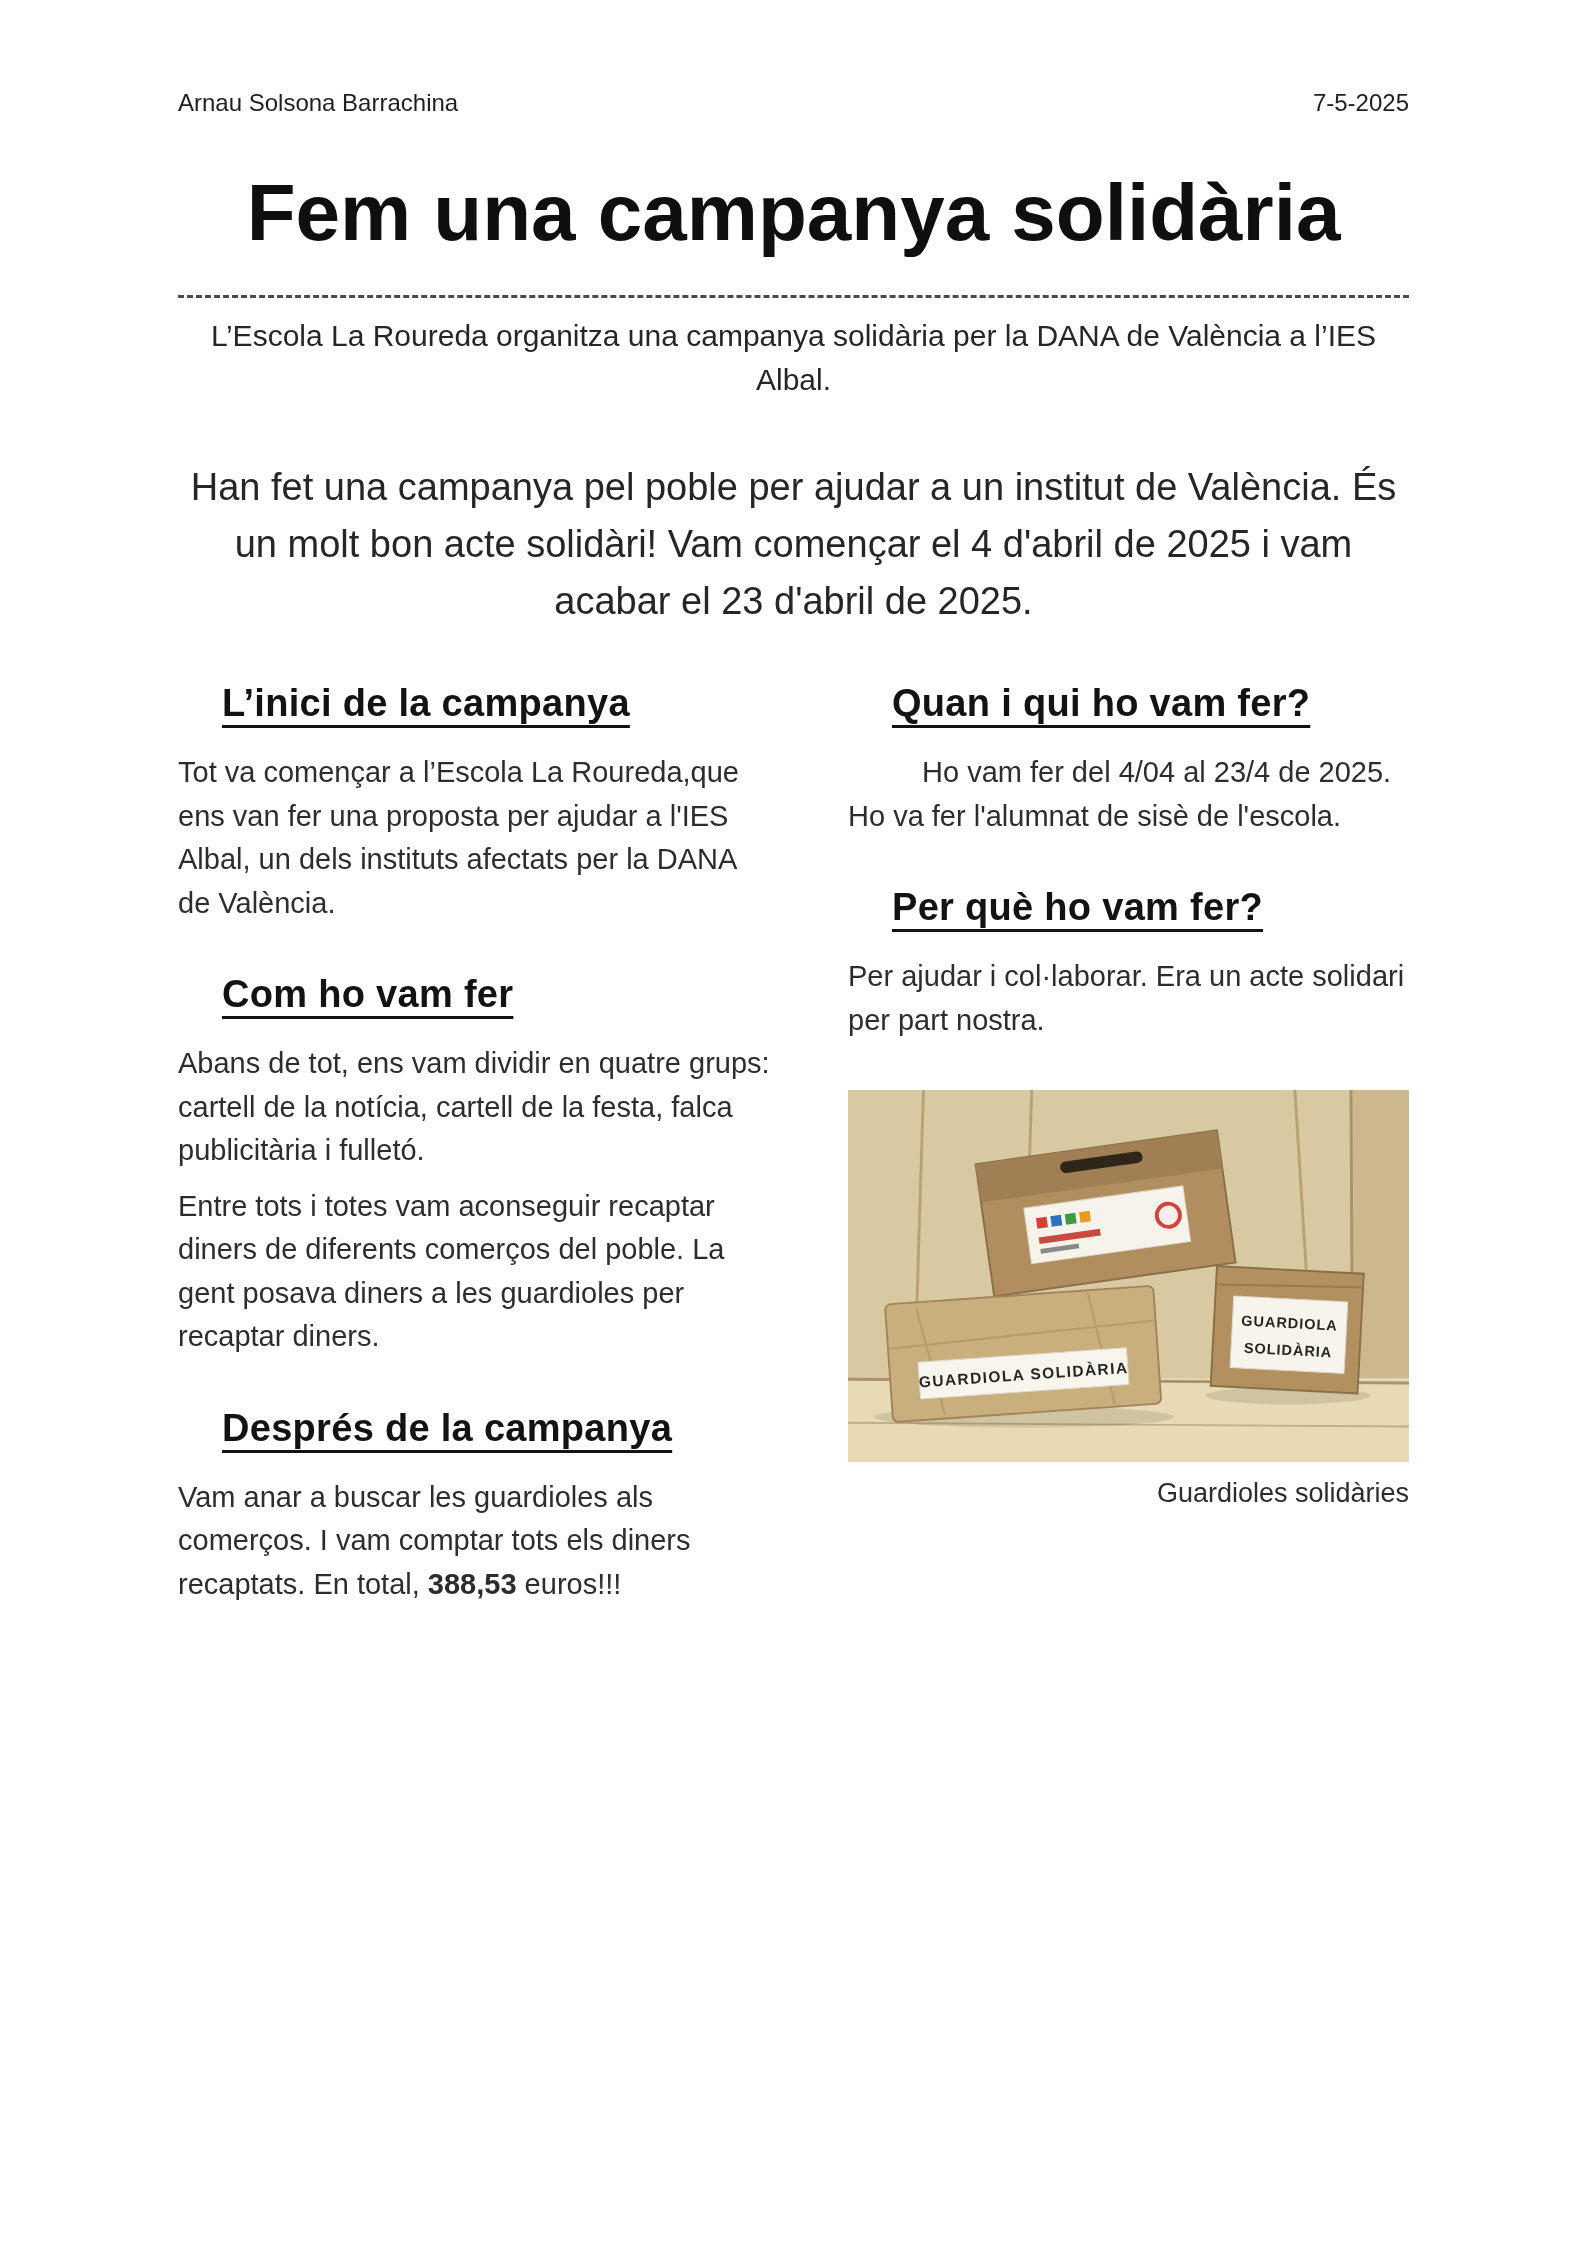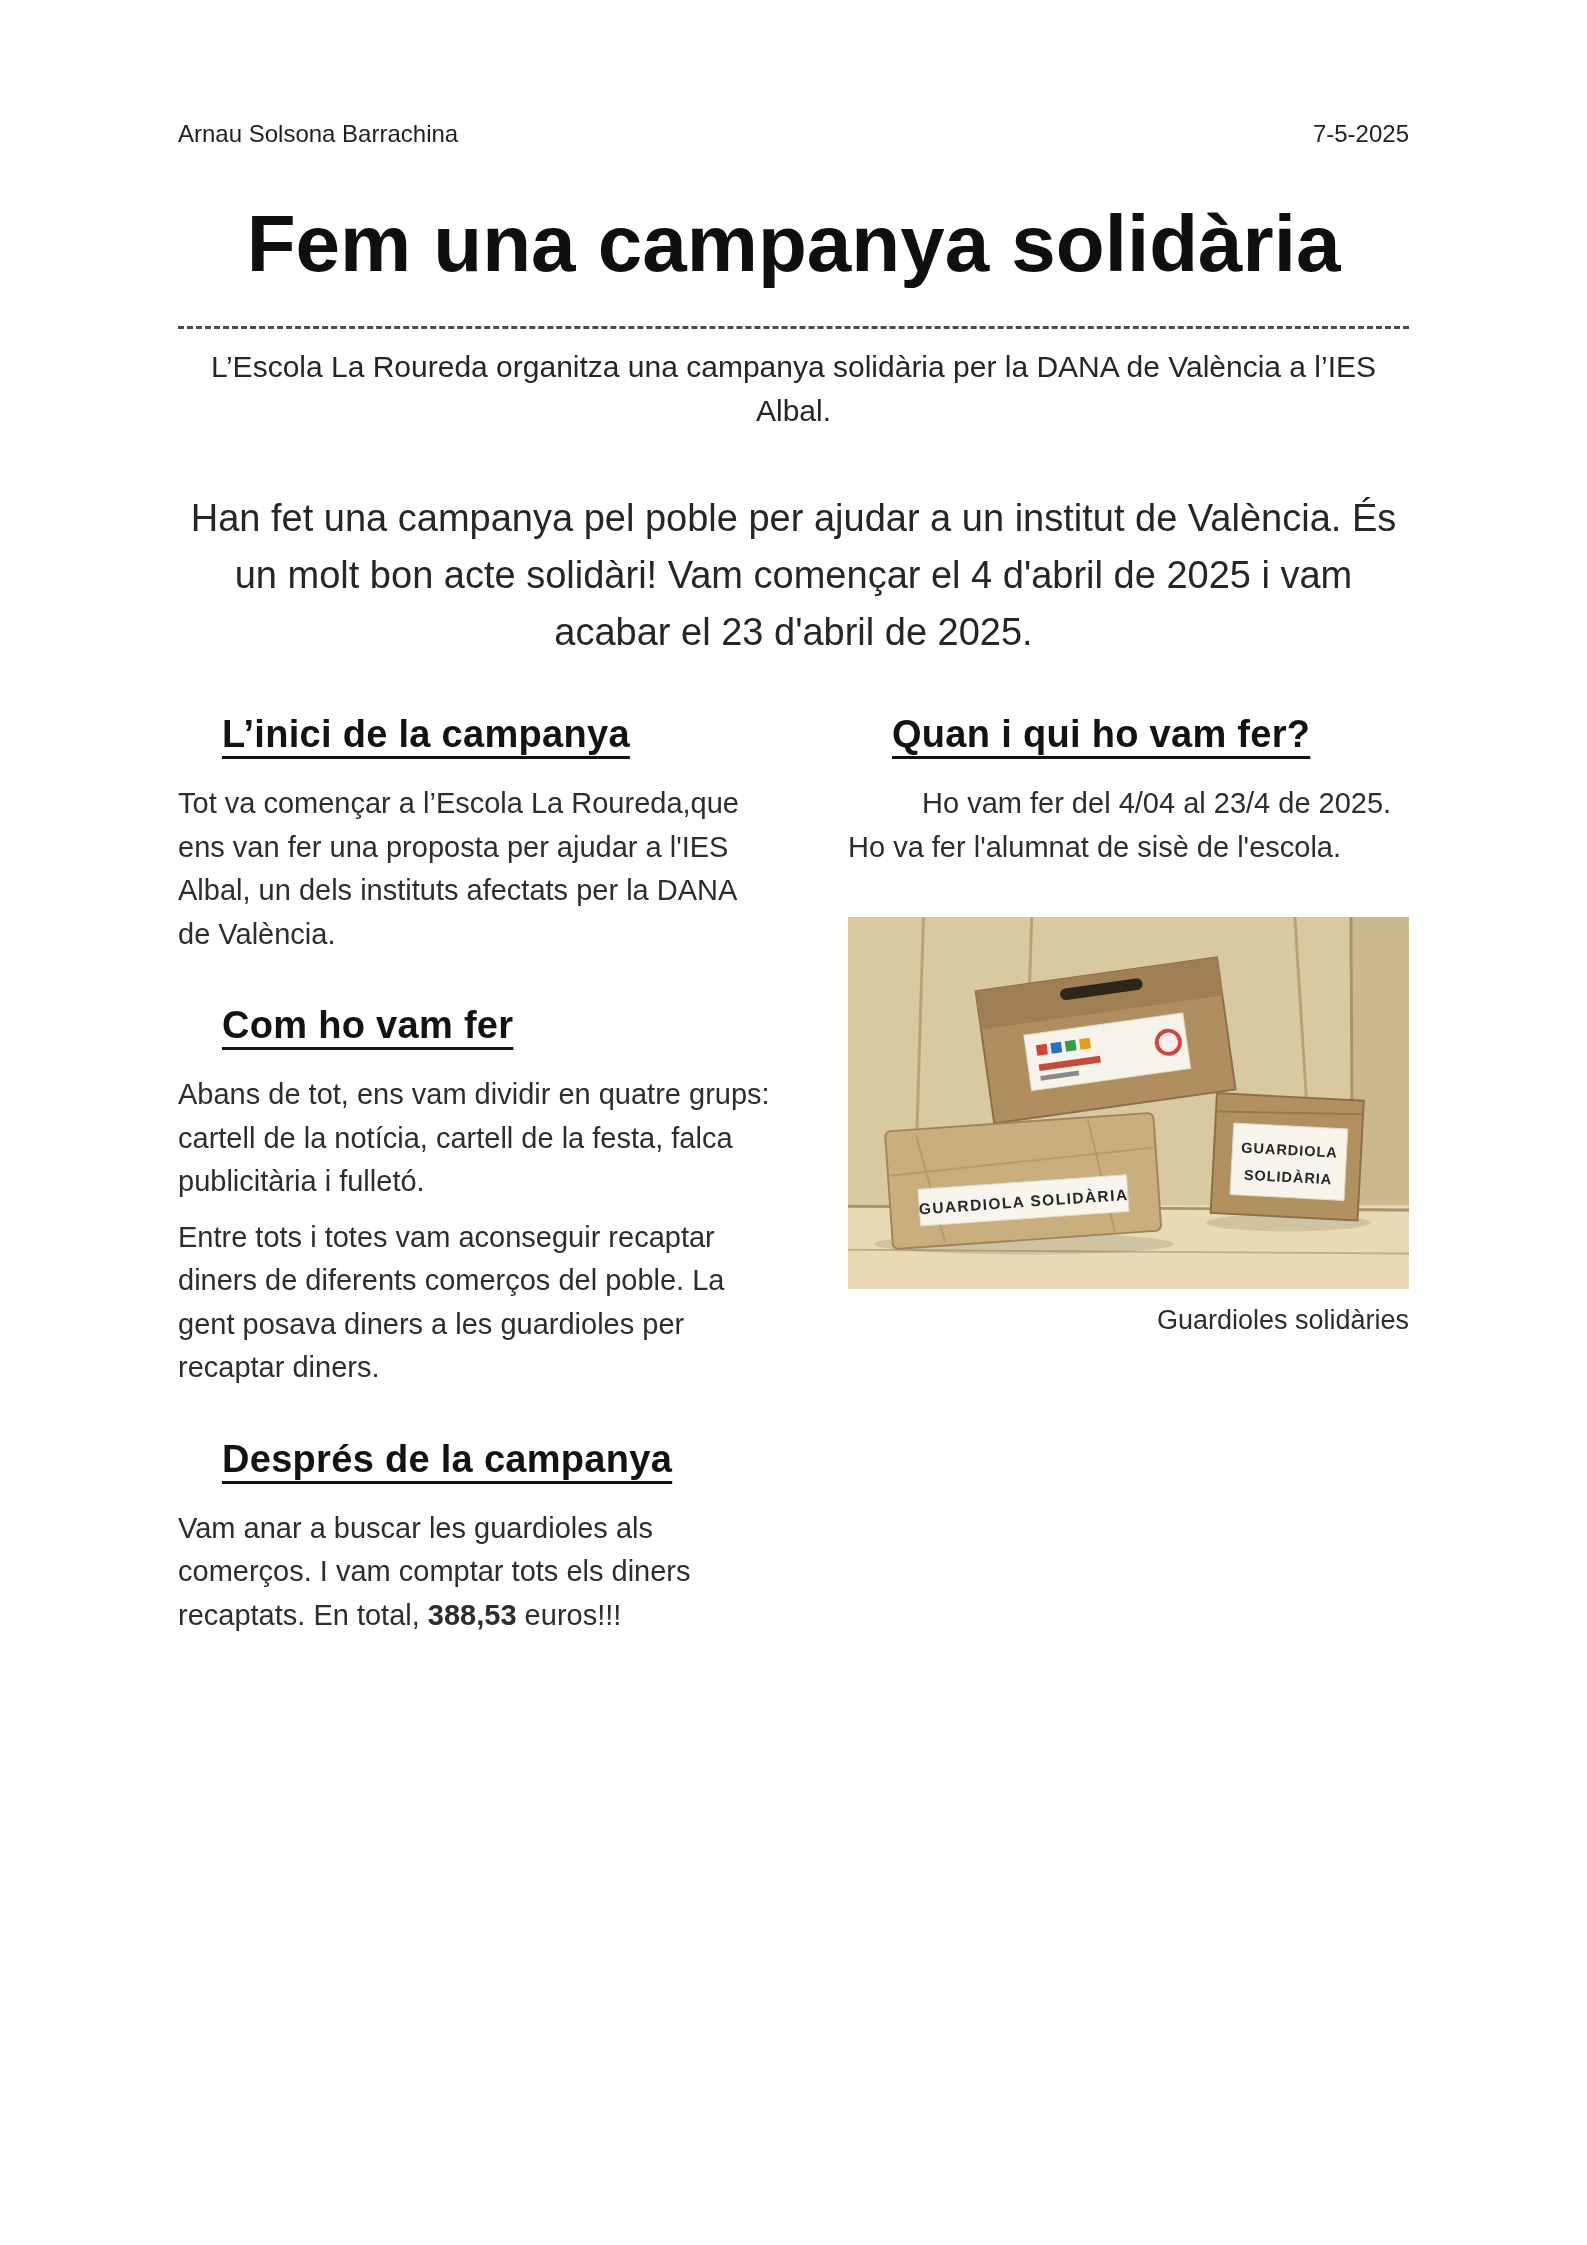--- a/index.html
+++ b/index.html
@@ -3,21 +3,21 @@
 <meta charset="utf-8">
 <style>
   * { margin: 0; padding: 0; box-sizing: border-box; }
   html, body { background: #ffffff; }
   .page {
     position: relative;
     width: 1587px;
     height: 2245px;
     margin: 0 auto;
     background: #ffffff;
-    padding: 120px 178px 0 178px;
+    padding: 89px 178px 0 178px;
     font-family: "Liberation Sans", "DejaVu Sans", sans-serif;
     color: #2a2a2a;
     overflow: hidden;
   }
   .doc-header {
     display: flex;
     justify-content: space-between;
     align-items: baseline;
     font-size: 24px;
     color: #1f1f1f;
@@ -133,20 +133,24 @@
     </div>
 
     <div class="col-right">
 
 
       <div class="section">
         <h2 class="sec-heading">Quan i qui ho vam fer?</h2>
         <p class="body indent-first">Ho vam fer del 4/04 al 23/4 de 2025. Ho va fer l'alumnat de sisè de l'escola.</p>
       </div>
 
+      <div class="section tight">
+        <h2 class="sec-heading">Per què ho vam fer?</h2>
+        <p class="body">Per ajudar i col·laborar. Era un acte solidari per part nostra.</p>
+      </div>
 
       <figure class="photo">
         <svg viewBox="0 0 580 385" xmlns="http://www.w3.org/2000/svg" role="img">
 
           <rect x="0" y="0" width="580" height="385" fill="#d9c9a1"></rect>
           <line x1="78" y1="0" x2="70" y2="262" stroke="#b7a273" stroke-width="3"></line>
           <line x1="190" y1="0" x2="186" y2="120" stroke="#b7a273" stroke-width="3"></line>
           <line x1="462" y1="0" x2="474" y2="190" stroke="#b7a273" stroke-width="3"></line>
           <rect x="520" y="0" width="60" height="385" fill="#cbb88c"></rect>
           <line x1="520" y1="0" x2="522" y2="385" stroke="#a8936a" stroke-width="3"></line>

